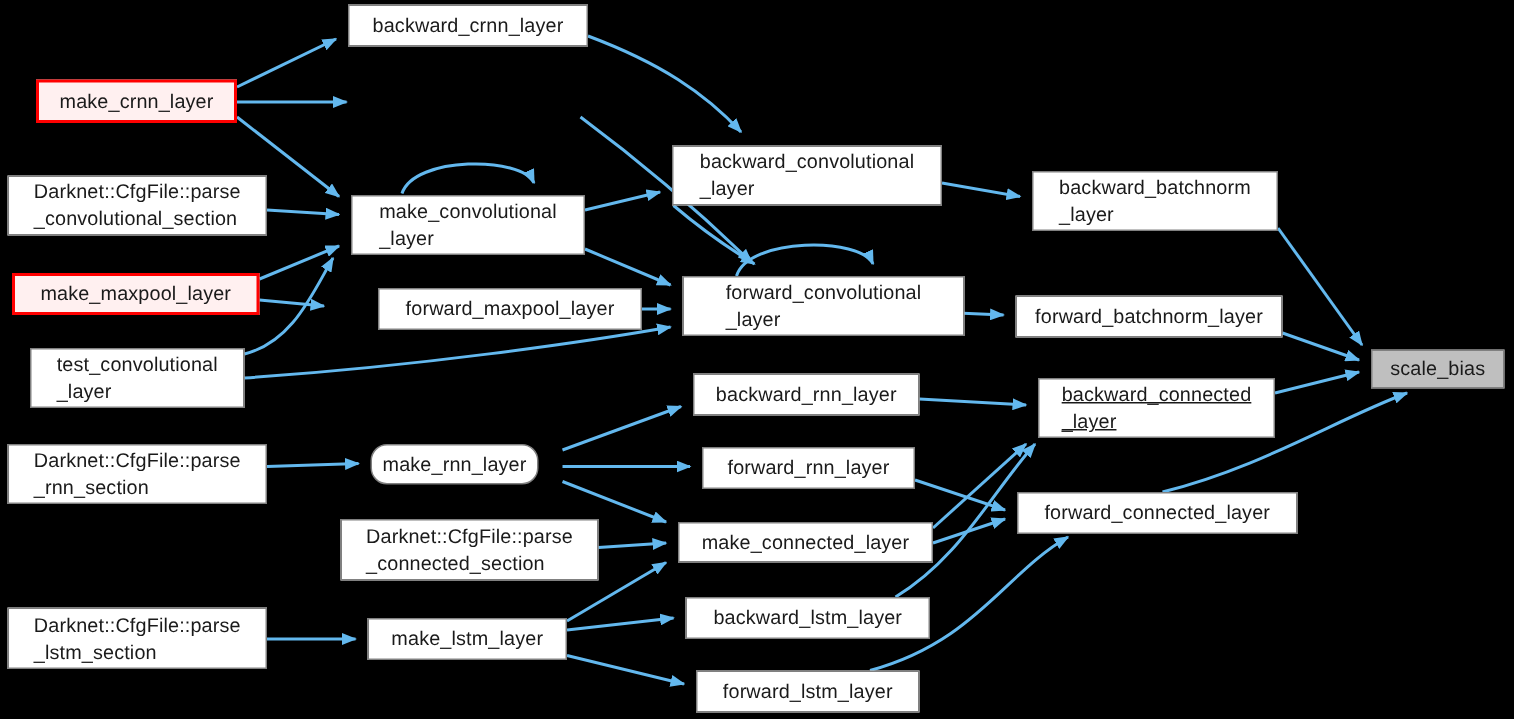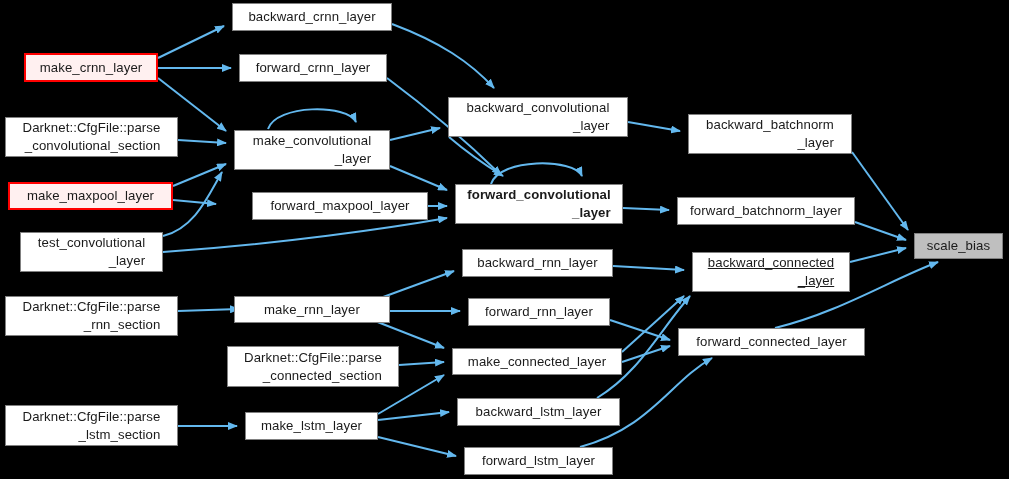--- a/index.html
+++ b/index.html
@@ -7,21 +7,21 @@
   #canvas{position:relative;width:1009px;height:479px;background:#000;overflow:hidden;}
   #edges{position:absolute;left:0;top:0;width:1009px;height:479px;}
   .node{
     position:absolute;
     box-sizing:border-box;
     background:#fff;
     border:1px solid #808080;
     display:flex;
     align-items:center;
     justify-content:center;
-    text-align:right;
+    text-align:left;
     color:#1a1a1a;
     font-size:13.2px;
     line-height:18px;
     letter-spacing:0.1px;
     white-space:pre-line;
     z-index:5;
   }
   .node.hl{background:#fff0f0;border:2px solid #ff0000;}
   .node.target{background:#bfbfbf;border:1px solid #808080;}
 </style>
@@ -88,43 +88,42 @@
       <path d="M610,320 L670,340"></path>
       <path d="M622,352 L684,296"></path>
       <path d="M622,362 L670,346"></path>
       <path d="M597,398 C640,372 660,330 690,296"></path>
       <path d="M580,447 C650,428 670,382 712,358"></path>
     </g>
   </svg>
 
   <div class="node hl" style="left:232px;top:3px;width:160px;height:28px;background:#fff;border:1px solid #808080;"><span>backward_crnn_layer</span></div>
   <div class="node hl" style="left:24px;top:53px;width:134px;height:29px;"><span>make_crnn_layer</span></div>
-  <div class="node" style="left:239px;top:54px;width:148px;height:28px;"><span>forward_crnn_layer</span></div>
   <div class="node" style="left:448px;top:97px;width:180px;height:40px;"><span>backward_convolutional
 _layer</span></div>
   <div class="node" style="left:688px;top:114px;width:164px;height:40px;"><span>backward_batchnorm
 _layer</span></div>
   <div class="node" style="left:5px;top:117px;width:173px;height:40px;"><span>Darknet::CfgFile::parse
 _convolutional_section</span></div>
   <div class="node" style="left:234px;top:130px;width:156px;height:40px;"><span>make_convolutional
 _layer</span></div>
   <div class="node hl" style="left:8px;top:182px;width:165px;height:28px;"><span>make_maxpool_layer</span></div>
-  <div class="node" style="left:455px;top:184px;width:168px;height:40px;font-weight:bold;"><span>forward_convolutional
+  <div class="node" style="left:455px;top:184px;width:188px;height:40px;"><span>forward_convolutional
 _layer</span></div>
   <div class="node" style="left:224px;top:192px;width:176px;height:28px;margin-left:28px;"><span>forward_maxpool_layer</span></div>
   <div class="node" style="left:677px;top:197px;width:178px;height:28px;"><span>forward_batchnorm_layer</span></div>
   <div class="node target" style="left:914px;top:233px;width:89px;height:26px;"><span>scale_bias</span></div>
   <div class="node" style="left:20px;top:232px;width:143px;height:40px;"><span>test_convolutional
 _layer</span></div>
   <div class="node" style="left:462px;top:249px;width:151px;height:28px;"><span>backward_rnn_layer</span></div>
   <div class="node" style="left:692px;top:252px;width:158px;height:40px;text-decoration:underline;"><span>backward_connected
 _layer</span></div>
   <div class="node" style="left:5px;top:296px;width:173px;height:40px;"><span>Darknet::CfgFile::parse
 _rnn_section</span></div>
-  <div class="node" style="left:234px;top:296px;width:156px;height:27px;"><span>make_rnn_layer</span></div>
+  <div class="node" style="left:247px;top:296px;width:112px;height:27px;border-radius:11px;"><span>make_rnn_layer</span></div>
   <div class="node" style="left:468px;top:298px;width:142px;height:28px;"><span>forward_rnn_layer</span></div>
   <div class="node" style="left:678px;top:328px;width:187px;height:28px;"><span>forward_connected_layer</span></div>
   <div class="node" style="left:227px;top:346px;width:172px;height:41px;"><span>Darknet::CfgFile::parse
 _connected_section</span></div>
   <div class="node" style="left:452px;top:348px;width:170px;height:27px;"><span>make_connected_layer</span></div>
   <div class="node" style="left:457px;top:398px;width:163px;height:28px;"><span>backward_lstm_layer</span></div>
   <div class="node" style="left:5px;top:405px;width:173px;height:41px;"><span>Darknet::CfgFile::parse
 _lstm_section</span></div>
   <div class="node" style="left:245px;top:412px;width:133px;height:28px;"><span>make_lstm_layer</span></div>
   <div class="node" style="left:464px;top:447px;width:149px;height:28px;"><span>forward_lstm_layer</span></div>

